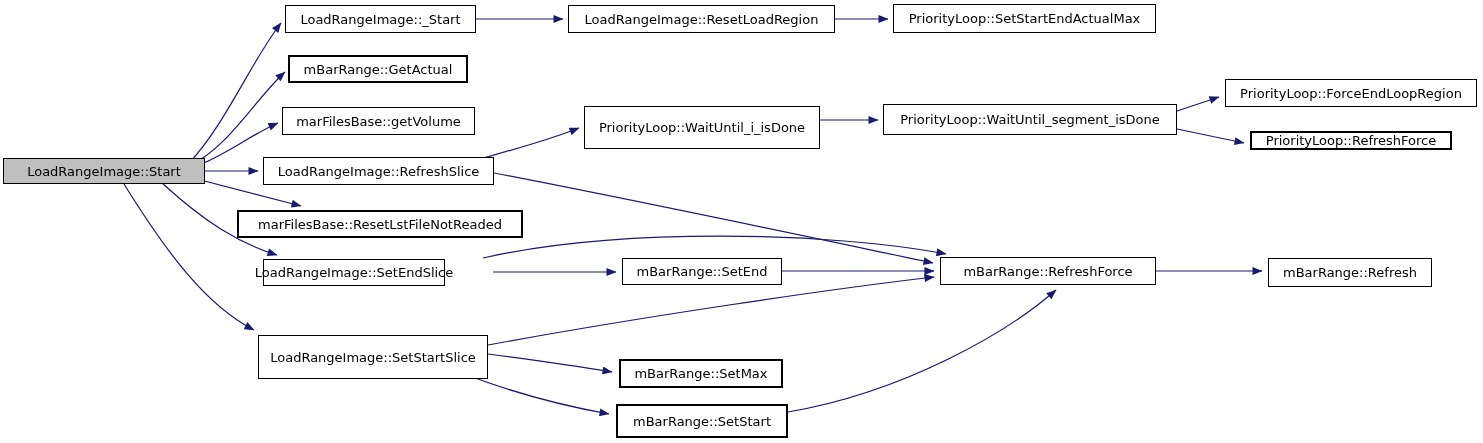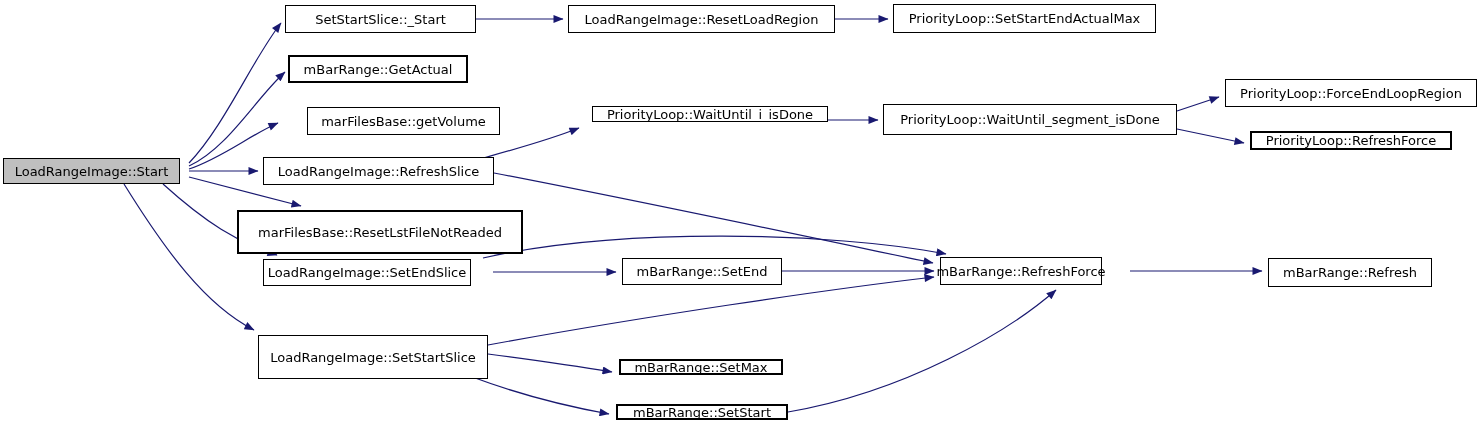--- a/index.html
+++ b/index.html
@@ -59,71 +59,71 @@
         <path d="M483,258 C620,227 830,232 946,254" class="edge" stroke="#191970" marker-end="url(#arrowhead)"></path>
         <path d="M782,271 L934,271" class="edge" stroke="#191970" marker-end="url(#arrowhead)"></path>
         <path d="M488,345 C640,317 830,289 934,277" class="edge" stroke="#191970" marker-end="url(#arrowhead)"></path>
         <path d="M488,354 C534,360 576,366 612,372" class="edge" stroke="#191970" marker-end="url(#arrowhead)"></path>
         <path d="M438,363 C495,388 548,403 609,414" class="edge" stroke="#191970" marker-end="url(#arrowhead)"></path>
         <path d="M788,412 C905,392 1008,332 1056,290" class="edge" stroke="#191970" marker-end="url(#arrowhead)"></path>
         <path d="M1130,271 L1262,271" class="edge" stroke="#191970" marker-end="url(#arrowhead)"></path>
       </g>
   </svg>
   <div id="nodes">
-      <div class="graph-node root" style="left: 3px; top: 158px; width: 177px; height: 26px;">
+      <div class="graph-node root" style="left: 3px; top: 158px; width: 202px; height: 26px;">
         <span>LoadRangeImage::Start</span>
       </div>
       <div class="graph-node" style="left: 285px; top: 5px; width: 191px; height: 28px;">
-        <span>SetStartSlice::_Start</span>
+        <span>LoadRangeImage::_Start</span>
       </div>
       <div class="graph-node" style="left: 568px; top: 5px; width: 267px; height: 28px;">
         <span>LoadRangeImage::ResetLoadRegion</span>
       </div>
       <div class="graph-node" style="left: 893px; top: 4px; width: 263px; height: 29px;">
         <span>PriorityLoop::SetStartEndActualMax</span>
       </div>
       <div class="graph-node thick" style="left: 288px; top: 55px; width: 180px; height: 28px;">
         <span>mBarRange::GetActual</span>
       </div>
-      <div class="graph-node" style="left: 282px; top: 107px; width: 193px; height: 28px; margin-left: 25px;">
+      <div class="graph-node" style="left: 282px; top: 107px; width: 193px; height: 28px;">
         <span>marFilesBase::getVolume</span>
       </div>
       <div class="graph-node" style="left: 263px; top: 157px; width: 231px; height: 28px;">
         <span>LoadRangeImage::RefreshSlice</span>
       </div>
-      <div class="graph-node" style="left: 584px; top: 106px; width: 236px; height: 16px; margin-left: 8px;">
+      <div class="graph-node" style="left: 584px; top: 106px; width: 236px; height: 43px;">
         <span>PriorityLoop::WaitUntil_i_isDone</span>
       </div>
       <div class="graph-node" style="left: 883px; top: 104px; width: 294px; height: 31px;">
         <span>PriorityLoop::WaitUntil_segment_isDone</span>
       </div>
       <div class="graph-node" style="left: 1225px; top: 79px; width: 252px; height: 28px;">
         <span>PriorityLoop::ForceEndLoopRegion</span>
       </div>
       <div class="graph-node thick" style="left: 1250px; top: 131px; width: 202px; height: 19px;">
         <span>PriorityLoop::RefreshForce</span>
       </div>
-      <div class="graph-node thick" style="left: 237px; top: 210px; width: 286px; height: 44px;">
+      <div class="graph-node thick" style="left: 237px; top: 210px; width: 286px; height: 28px;">
         <span>marFilesBase::ResetLstFileNotReaded</span>
       </div>
-      <div class="graph-node" style="left: 263px; top: 259px; width: 208px; height: 27px;">
+      <div class="graph-node" style="left: 263px; top: 259px; width: 182px; height: 27px;">
         <span>LoadRangeImage::SetEndSlice</span>
       </div>
       <div class="graph-node" style="left: 622px; top: 258px; width: 160px; height: 27px;">
         <span>mBarRange::SetEnd</span>
       </div>
-      <div class="graph-node" style="left: 940px; top: 257px; width: 162px; height: 28px;">
+      <div class="graph-node" style="left: 940px; top: 257px; width: 216px; height: 28px;">
         <span>mBarRange::RefreshForce</span>
       </div>
       <div class="graph-node" style="left: 1268px; top: 258px; width: 164px; height: 29px;">
         <span>mBarRange::Refresh</span>
       </div>
       <div class="graph-node" style="left: 258px; top: 335px; width: 230px; height: 44px;">
         <span>LoadRangeImage::SetStartSlice</span>
       </div>
-      <div class="graph-node thick" style="left: 619px; top: 359px; width: 164px; height: 16px;">
+      <div class="graph-node thick" style="left: 619px; top: 359px; width: 164px; height: 29px;">
         <span>mBarRange::SetMax</span>
       </div>
-      <div class="graph-node thick" style="left: 616px; top: 404px; width: 172px; height: 16px;">
+      <div class="graph-node thick" style="left: 616px; top: 404px; width: 172px; height: 34px;">
         <span>mBarRange::SetStart</span>
       </div>
     </div>
 </div>
 
 </body></html>

